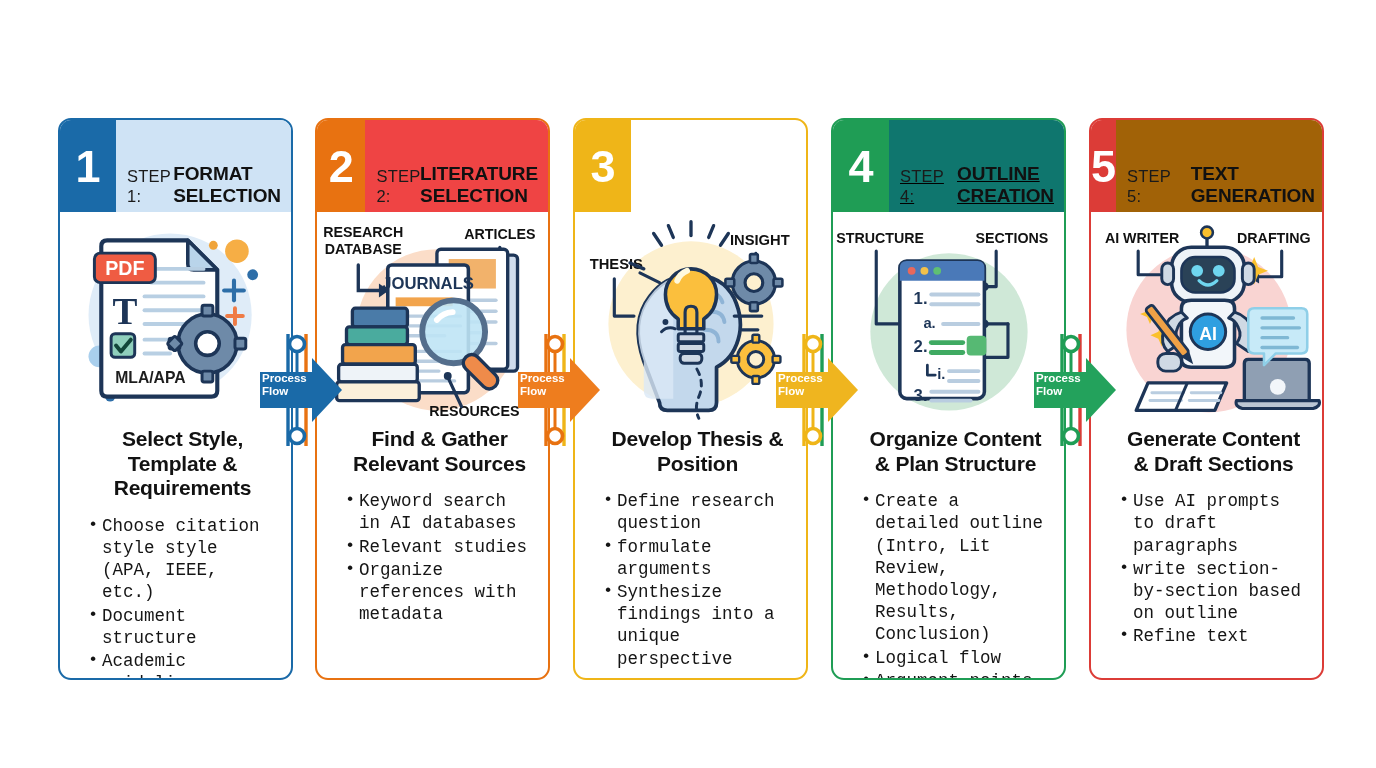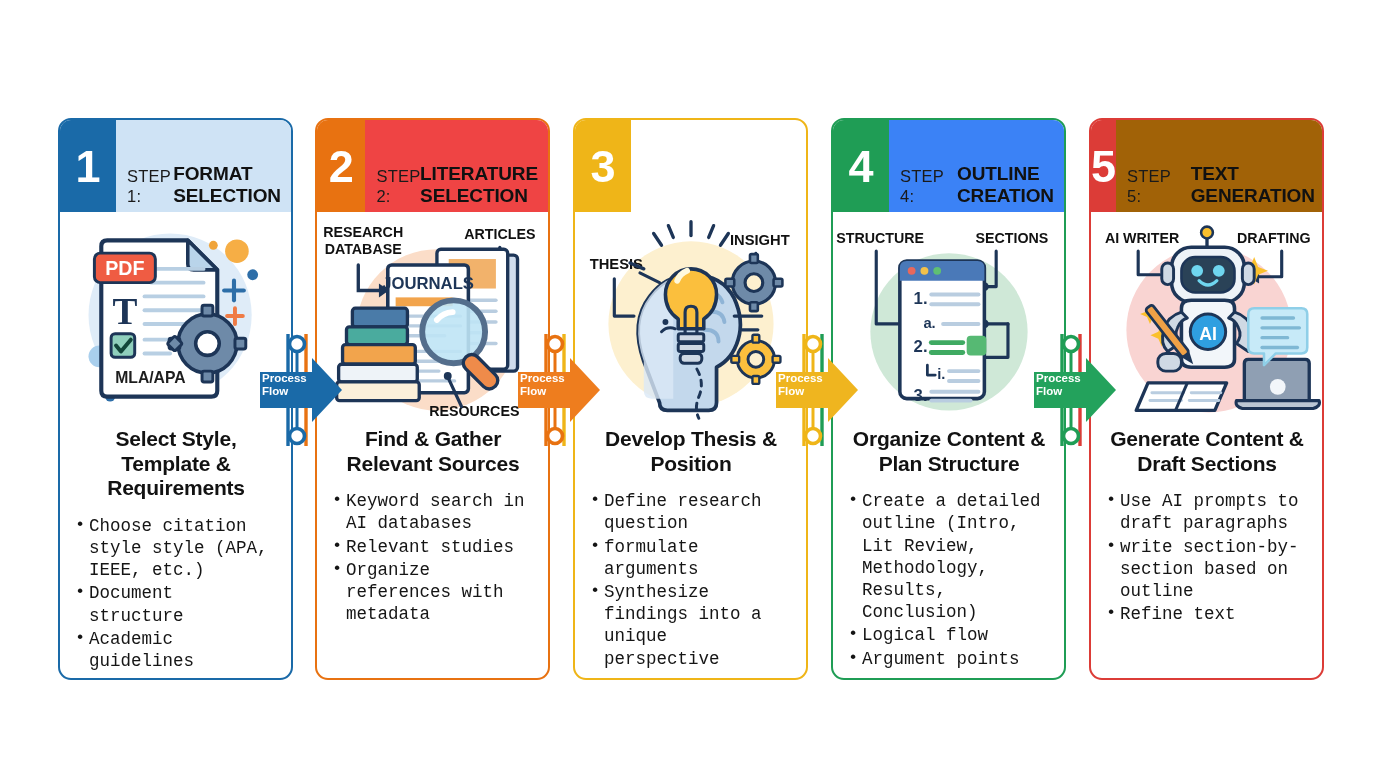--- a/index.html
+++ b/index.html
@@ -51,21 +51,21 @@
   .c5 .numbox { background: #dc3c37; }
 
   .headtext {
     flex: 1;
     padding: 8px 10px 6px 11px;
     display: flex; flex-direction: row; justify-content: center; align-items: flex-end;
   }
   .c1 .headtext { background: #cfe3f5; }
   .c2 .headtext { background: #ef4444; }
   .c3 .headtext { background: #fbeec0; }
-  .c4 .headtext { background: #3b82f6; }
+  .c4 .headtext { background: #0f766e; text-decoration: underline; }
   .c5 .headtext { background: #a16207; gap: 20px; }
 
   .steplabel {
     font-size: 16.5px;
     color: #1a1a1a;
     letter-spacing: .2px;
     line-height: 1.18;
   }
   .steptitle {
     font-size: 19px;
@@ -79,21 +79,21 @@
   .illo {
     flex: 0 0 215px;
     position: relative;
     background: #fff;
   }
   .illo svg { position: absolute; inset: 0; width: 100%; height: 100%; }
 
   
   .body {
     flex: 1;
-    padding: 0 13px 10px 14px;
+    padding: 0 13px 10px 27px;
     display: flex; flex-direction: column;
   }
   .subtitle {
     font-size: 21px;
     font-weight: bold;
     color: #121212;
     text-align: center;
     line-height: 1.17;
     margin-bottom: 14px;
     letter-spacing: -.2px;

